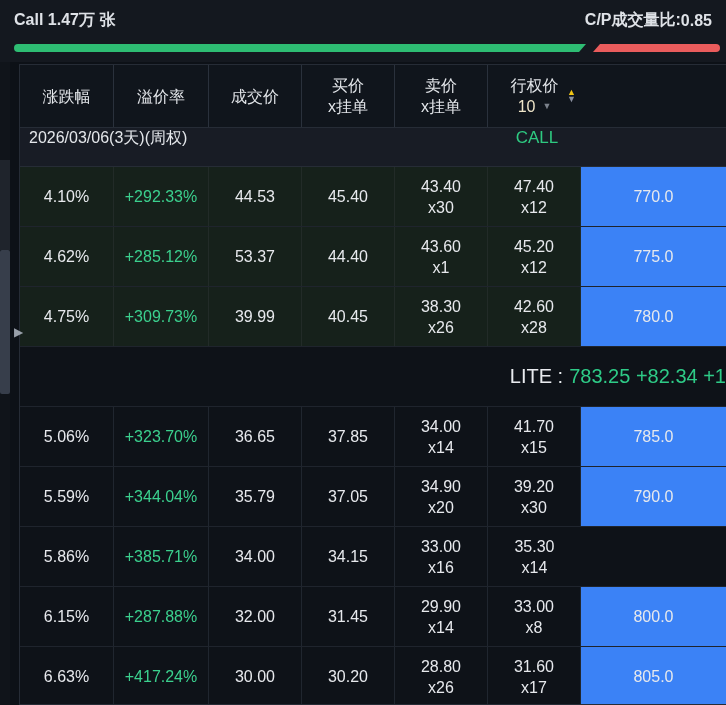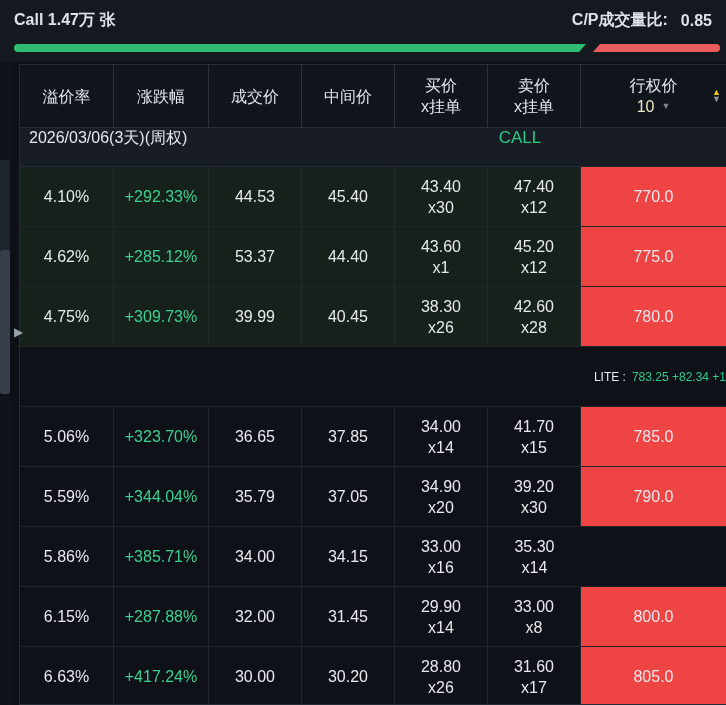--- a/index.html
+++ b/index.html
@@ -2,21 +2,21 @@
 <html><head>
 <meta charset="utf-8">
 <style>
   * { margin:0; padding:0; box-sizing:border-box; }
   html,body { width:726px; height:705px; overflow:hidden; background:#0d1117;
     font-family:"Liberation Sans","DejaVu Sans",sans-serif; color:#e7e9ed; }
 
   
   .topbar { position:absolute; left:0; top:0; width:726px; height:62px; background:#14181f;font-weight:bold; }
   .topbar-row { display:flex; justify-content:space-between; align-items:center; padding:10px 14px 0 14px; font-size:16px; color:#dfe2e7; }
-  .cp-right { display:flex; gap:13px; align-items:center; }
+  .cp-right { display:flex; gap:0; align-items:center; }
   .cp-bar { position:absolute; left:0; top:44px; width:726px; height:8px; }
   .cp-bar .seg { position:absolute; top:0; height:8px; }
   .seg-call { left:14px; width:572px; border-radius:4px 0 0 4px;
               clip-path:polygon(0 0,100% 0,calc(100% - 7px) 100%,0 100%); }
   .seg-put  { left:593px; width:127px; border-radius:0 4px 4px 0;
               clip-path:polygon(7px 0,100% 0,100% 100%,0 100%); }
 
   
   .left-strip { position:absolute; left:0; top:62px; width:10px; height:643px; background:#10141a; }
   .left-strip .track-seg { position:absolute; left:0; width:10px; top:98px; height:90px; background:#1f242c; }
@@ -33,31 +33,31 @@
         font-size:16px; color:#e2e5e9; border-right:1px solid #2a313c; line-height:21px; }
   .th:last-child { border-right:none; position:relative; }
   .strike-line2 { display:flex; align-items:center; gap:7px; color:#efe5c9; }
   .caret-down { font-size:9px; color:#7c828c; }
   .sort-icon { position:absolute; right:5px; top:50%; transform:translateY(-50%);
                display:flex; flex-direction:column; line-height:7px; font-size:9px; }
   .sort-up { color:#f2c513; } .sort-down { color:#8a90a0; }
 
   .expiry-row { position:relative; height:39px; background:#181c25; border-bottom:1px solid #262c36;
                 display:flex; align-items:flex-start; font-size:16px; color:#e4e7eb; padding-left:9px; }
-  .expiry-call { position:absolute; left:460px; width:80px; text-align:center; font-size:17px; }
+  .expiry-call { position:absolute; left:477px; width:80px; text-align:center; font-size:17px; }
 
   .trow { height:60px; border-bottom:1px solid #1f242d; }
   .cell { display:flex; flex-direction:column; justify-content:center; align-items:center;
           font-size:16px; color:#e7e9ed; border-right:1px solid #20262f; line-height:21px; background:#0e1218; }
   .cell:last-child { border-right:none; }
   .trow.itm .cell { background:#16211b; border-right-color:#222b28; }
-  .cell.strike, .trow.itm .cell.strike { background:#ef4444; }
+  .cell.strike, .trow.itm .cell.strike { background:#3b82f6; }
   .cell.chg { }
   .lite-row { height:60px; border-bottom:1px solid #1f242d; display:flex; align-items:center;
-              justify-content:flex-end; font-size:12px; white-space:nowrap; overflow:hidden; }
+              justify-content:flex-end; font-size:20px; white-space:nowrap; overflow:hidden; }
   .lite-row .lite-label { color:#e9ebef; margin-right:6px; }
 </style>
 </head>
 <body>
 
 <div class="topbar">
   <div class="topbar-row">
     <span>Call 1.47万 张</span>
     <span class="cp-right">
       <span>C/P成交量比:</span>
@@ -73,30 +73,27 @@
 <div class="left-strip">
   <div class="track-seg"></div>
   <div class="thumb"></div>
 </div>
 <div class="expander">▶</div>
 
 <div class="table">
 
   <div class="grid thead">
     <div class="th">
+        <span>涨跌幅</span>
+      </div>
+    <div class="th">
         <span>溢价率</span>
       </div>
     <div class="th">
-        <span>涨跌幅</span>
-      </div>
-    <div class="th">
         <span>成交价</span>
-      </div>
-    <div class="th">
-        <span>中间价</span>
       </div>
     <div class="th">
       <span>买价</span>
       <span>x挂单</span>
     </div>
     <div class="th">
       <span>卖价</span>
       <span>x挂单</span>
     </div>
     <div class="th">

